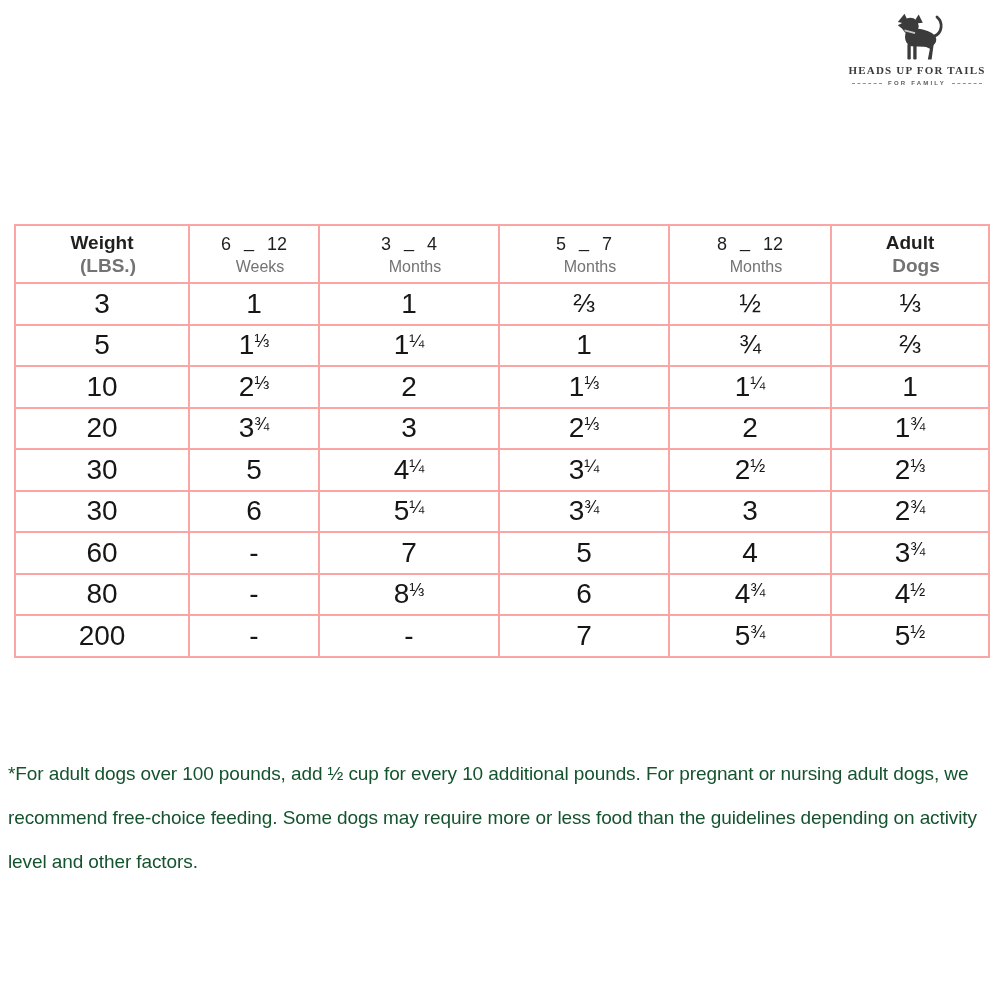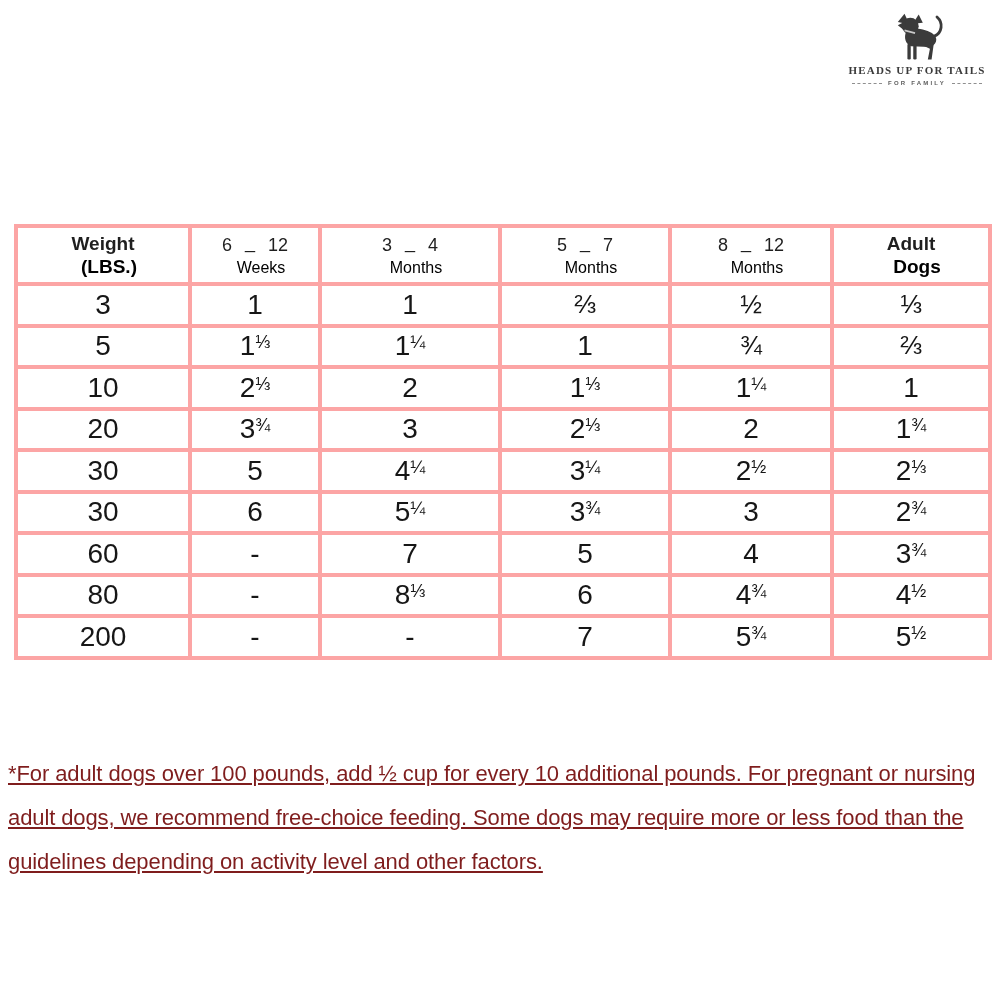--- a/index.html
+++ b/index.html
@@ -60,50 +60,49 @@
     top: 224px;
     left: 14px;
   }
   table.feeding {
     border-collapse: collapse;
     table-layout: fixed;
     width: 974px;
     background: #ffffff;
   }
   table.feeding th, table.feeding td {
-    border: 4px solid #fca5a5;
+    border: 2px solid #fca5a5;
     text-align: center;
     vertical-align: middle;
     background: #ffffff;
   }
   table.feeding th { height: 58px; padding: 2px 0; }
   table.feeding td {
     height: 41.5px;
     font-size: 28px;
     font-weight: 400;
     color: #161616;
   }
   .h1 { font-size: 18px; font-weight: 400; color: #1f1f1f; line-height: 1.35; }
-  .h2 { font-size: 16px; font-weight: 400; color: #000000; line-height: 1.2; margin-left: 12px; }
+  .h2 { font-size: 16px; font-weight: 400; color: #737373; line-height: 1.2; margin-left: 12px; }
   th.em-col .h1, th.em-col .h2 { font-size: 19px; font-weight: 600; }
   .hdash { display: inline-block; margin: 0 8px; transform: translateY(-3px); }
   .fr { font-size: 18px; vertical-align: 7px; letter-spacing: 0; }   
   .fs { font-size: 26px; vertical-align: 1px; }                      
 
   
   .footnote {
     position: absolute;
     top: 752px;
     left: 8px;
     width: 987px;
-    font-size: 22px;
+    font-size: 19px;
     line-height: 44px;
-    color: #7f1d1d;
+    color: #14532d;
     letter-spacing: -0.1px;
-    text-decoration: underline;
   }
 </style>
 </head>
 <body>
 
 <div class="page">
 
   <div class="logo">
     <svg width="62" height="50" viewBox="0 0 70 60" aria-hidden="true">
       <g fill="#3b3b3b">

